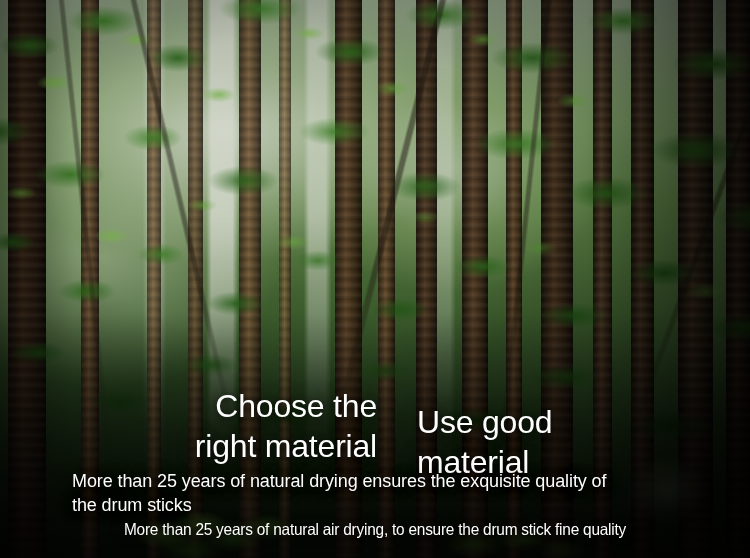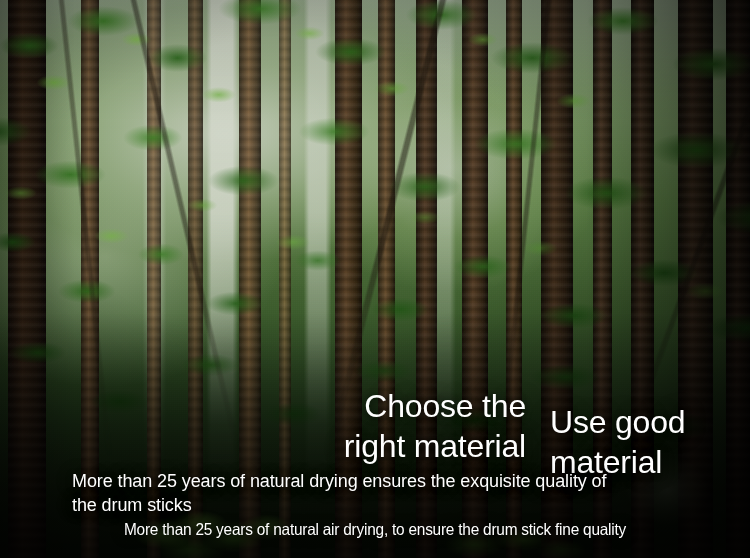--- a/index.html
+++ b/index.html
@@ -215,22 +215,22 @@
     z-index: 5;
   }
 
   .headline-row {
     position: absolute;
     left: 0;
     right: 0;
     top: 386px;
     display: flex;
     align-items: flex-start;
-    justify-content: flex-end;
-    gap: 24px;
+    justify-content: center;
+    gap: 40px;
   }
 
   .headline {
     color: #ffffff;
     font-size: 32px;
     line-height: 40px;
     font-weight: 400;
     letter-spacing: -0.2px;
     white-space: pre-line;
     text-shadow: 0 1px 7px rgba(0,0,0,0.62), 0 0 22px rgba(0,0,0,0.42);

